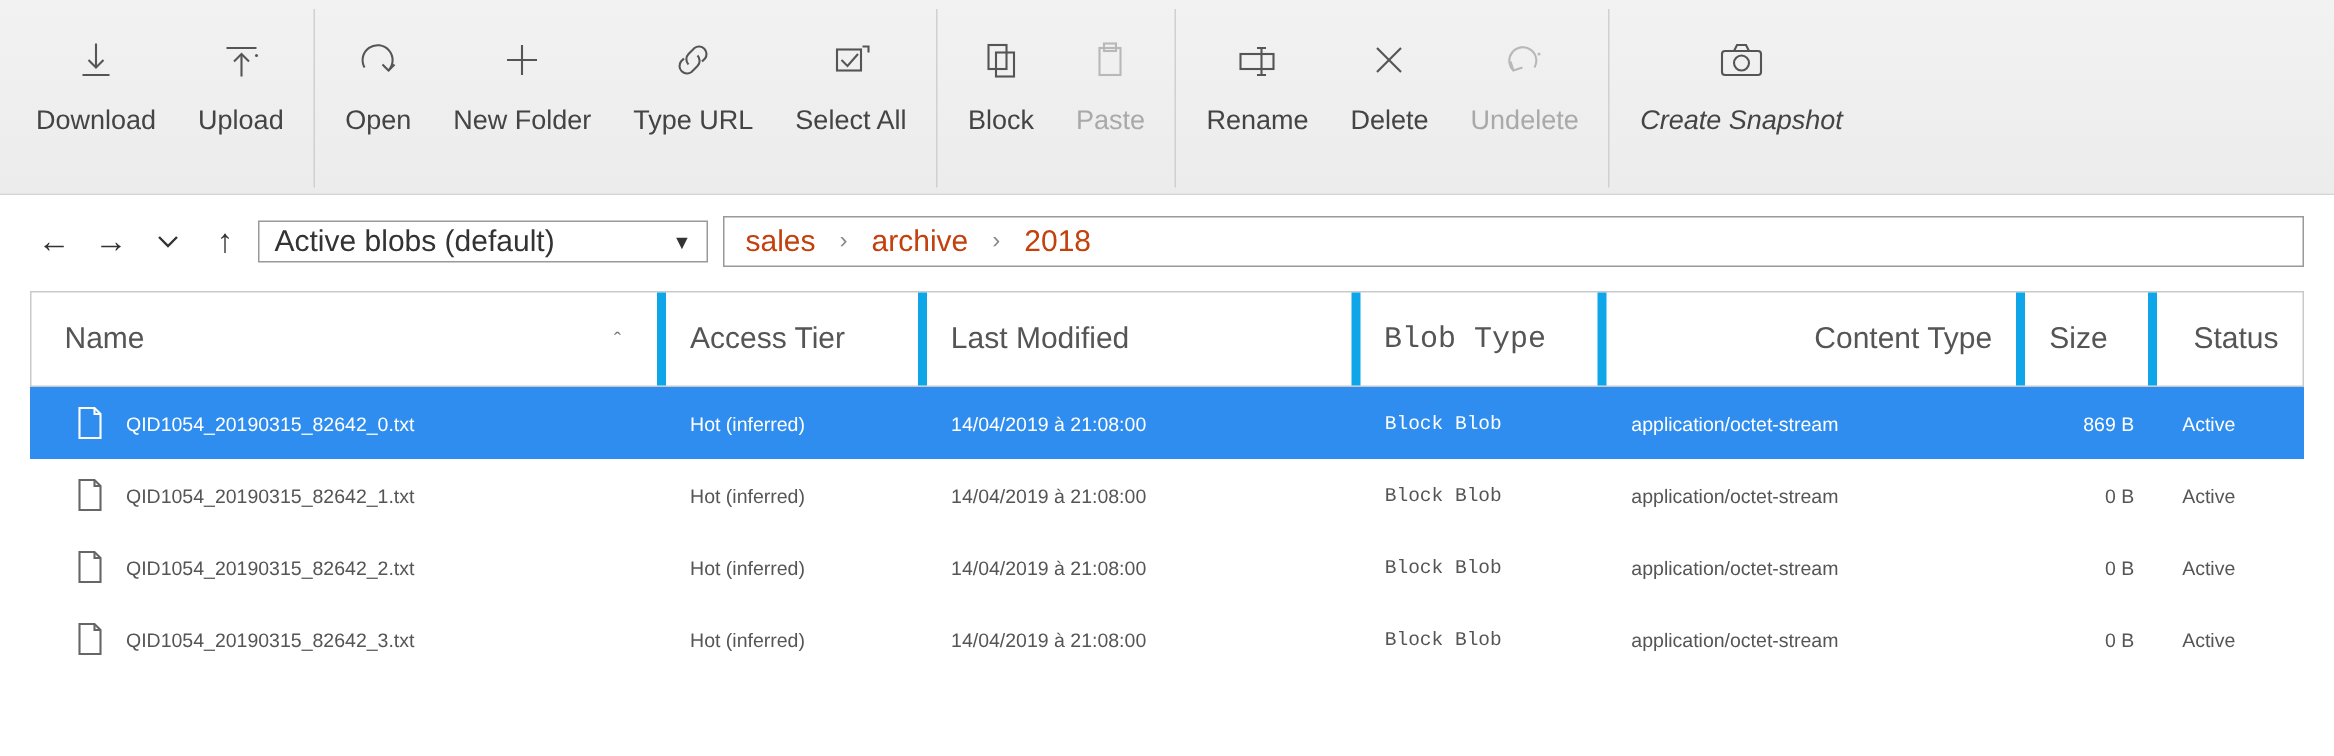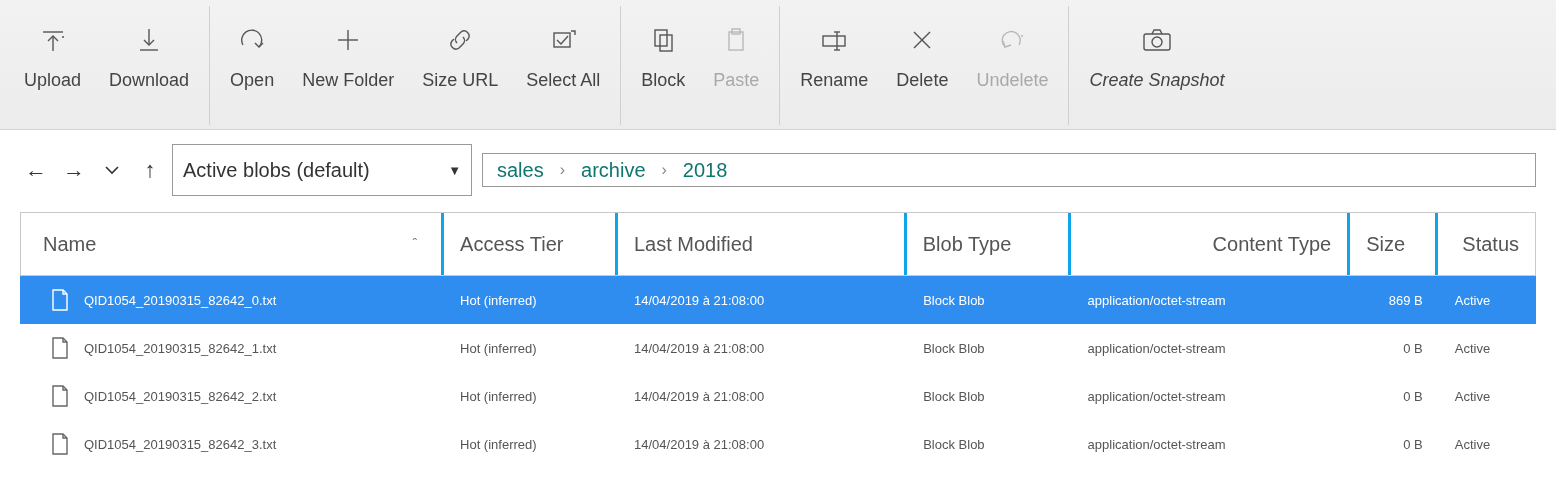--- a/index.html
+++ b/index.html
@@ -58,106 +58,106 @@
   .nav-arrows { display:flex; gap:14px; }
   .nav-arrow {
     width: 24px; height: 24px;
     display:flex; align-items:center; justify-content:center;
     cursor:pointer;
     color:#333;
     font-size:22px;
   }
   .dropdown-box {
     border: 1px solid #999;
-    height: 52px;
+    height: 28px;
     display:flex; align-items:center;
     padding: 0 10px;
     font-size: 20px;
     color:#333;
     min-width: 300px;
     justify-content: space-between;
     cursor:pointer;
   }
   .breadcrumb-box {
     border:1px solid #999;
     height:34px;
     display:flex; align-items:center;
     padding: 0 14px;
     font-size:20px;
     gap: 16px;
     flex: 1;
   }
-  .breadcrumb-box .crumb { cursor:pointer; color:#0f766e; }
+  .breadcrumb-box .crumb { cursor:pointer; color:#c2410c; }
   .breadcrumb-box .sep { color:#888; font-size:16px; }
 
   .grid {
     margin: 10px 20px 0 20px;
   }
   .head-row, .data-row {
     display:flex;
     align-items:center;
     height: 56px;
   }
   .head-row {
     border:1px solid #c9c9c9;
     color:#555;
     font-size:20px;
     height:64px;
   }
-  .head-row .cell { border-right:3px solid #0ea5e9; height:100%; display:flex; align-items:center; }
+  .head-row .cell { border-right:6px solid #0ea5e9; height:100%; display:flex; align-items:center; }
   .head-row .cell:last-child { border-right:none; }
   .data-row {
     font-size:13px;
     color:#555;
     height:48px;
   }
   .data-row.selected {
     background:#2e8def;
     color:#fff;
   }
   .cell { padding: 0 16px; overflow:hidden; text-overflow:ellipsis; white-space:nowrap; }
   .c-name { width: 440px; display:flex; align-items:center; gap:12px; padding-left:30px;}
   .head-row .c-name { padding-left:22px; justify-content:space-between; }
   .c-tier { width: 180px; }
   .c-mod  { width: 300px; }
-  .c-blob { width: 170px; }
+  .c-blob { width: 170px; font-family: Liberation Mono, monospace; }
   .c-ctype{ width: 290px; justify-content: flex-end; }
   .c-size { width: 90px; text-align:right; }
   .c-status{ width: 100px; justify-content: flex-end; }
   .sort-caret { font-size:14px; color:#777; margin-right:8px; }
   .file-ico { width:22px; display:inline-flex; }
   .tri-down { font-size:13px; }
 </style>
 </head>
 <body>
 
 <div class="toolbar">
 
   <div class="toolbar-group">
     <div class="tool">
       <div class="ticon">
         <svg class="stroke" width="34" height="34" viewBox="0 0 34 34">
+            <line x1="17" y1="6" x2="17" y2="22"></line>
+            <polyline points="12,17 17,22 22,17"></polyline>
+            <line x1="8" y1="27" x2="26" y2="27"></line>
+          </svg>
+      </div>
+      <span class="tlabel">Download</span>
+    </div>
+    <div class="tool">
+      <div class="ticon">
+        <svg class="stroke" width="34" height="34" viewBox="0 0 34 34">
             <line x1="7" y1="9" x2="27" y2="9"></line>
             <line x1="17" y1="28" x2="17" y2="13"></line>
             <polyline points="12,18 17,13 22,18"></polyline>
             <circle cx="27" cy="14" r="1" fill="#555" stroke="none"></circle>
           </svg>
       </div>
       <span class="tlabel">Upload</span>
     </div>
-    <div class="tool">
-      <div class="ticon">
-        <svg class="stroke" width="34" height="34" viewBox="0 0 34 34">
-            <line x1="17" y1="6" x2="17" y2="22"></line>
-            <polyline points="12,17 17,22 22,17"></polyline>
-            <line x1="8" y1="27" x2="26" y2="27"></line>
-          </svg>
-      </div>
-      <span class="tlabel">Download</span>
-    </div>
   </div>
 
   <div class="toolbar-group">
     <div class="tool">
       <div class="ticon">
         <svg class="stroke" width="34" height="34" viewBox="0 0 34 34">
             <path d="M8 22 A10 10 0 1 1 24 24"></path>
             <polyline points="20,20 24,24 28,20" fill="none"></polyline>
           </svg>
       </div>
@@ -172,21 +172,21 @@
       </div>
       <span class="tlabel">New Folder</span>
     </div>
     <div class="tool">
       <div class="ticon">
         <svg class="stroke" width="34" height="34" viewBox="0 0 34 34">
             <path d="M14 20a5 5 0 0 1 0-7l4-4a5 5 0 0 1 7 7l-2 2"></path>
             <path d="M20 14a5 5 0 0 1 0 7l-4 4a5 5 0 0 1-7-7l2-2"></path>
           </svg>
       </div>
-      <span class="tlabel">Size URL</span>
+      <span class="tlabel">Type URL</span>
     </div>
     <div class="tool">
       <div class="ticon">
         <svg class="stroke" width="34" height="34" viewBox="0 0 34 34">
             <rect x="8" y="10" width="16" height="14"></rect>
             <polyline points="11,17 15,21 22,13"></polyline>
             <polyline points="25,8 29,8 29,12" fill="none"></polyline>
           </svg>
       </div>
       <span class="tlabel">Select All</span>

